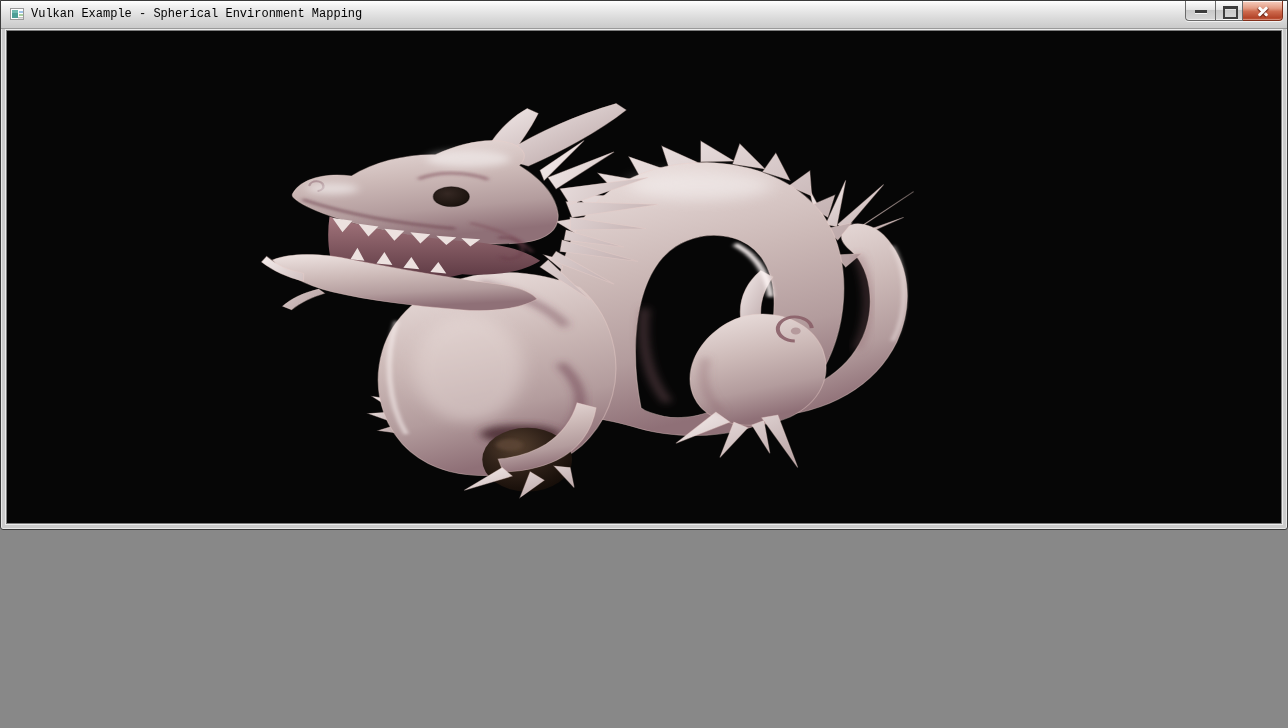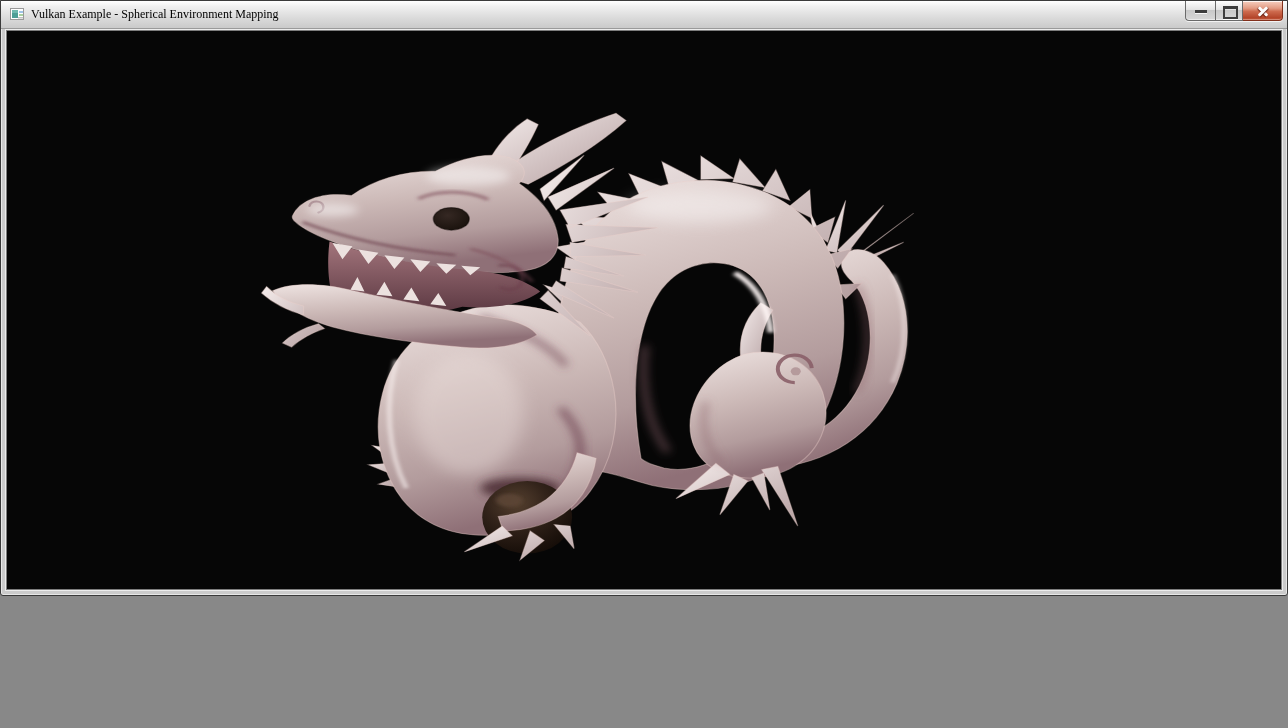--- a/index.html
+++ b/index.html
@@ -1,19 +1,19 @@
 <!DOCTYPE html>
 <html><head>
 <meta charset="utf-8">
 <style>
   html,body{margin:0;padding:0;background:#888;}
   .window{
-    position:relative;width:1288px;height:596px;box-sizing:border-box;
+    position:relative;width:1288px;height:530px;box-sizing:border-box;
     background:#cbcbcb;border:1px solid #3a3a3a;border-radius:0 0 3px 3px;
-    font-family:Liberation Serif, serif; overflow:hidden;
+    font-family:Liberation Mono, monospace; overflow:hidden;
     box-shadow:inset 0 0 0 1px rgba(255,255,255,.55);
   }
   .titlebar{
     position:relative;height:28px;border-bottom:1px solid #9a9a9a;
     background:linear-gradient(#ffffff,#f0f0f0 20%,#dcdcdc 60%,#cacaca);
     display:flex;align-items:center;padding-left:8px;box-sizing:border-box;
   }
   .app-icon{width:16px;height:16px;flex:0 0 auto;margin-top:-1px;}
   .window-title{font-size:12px;color:#000;margin-left:6px;white-space:nowrap;margin-top:-1px;}
   .controls{position:absolute;top:0;right:4px;display:flex;height:20px;filter:drop-shadow(0 1px 0 rgba(255,255,255,.7));}

